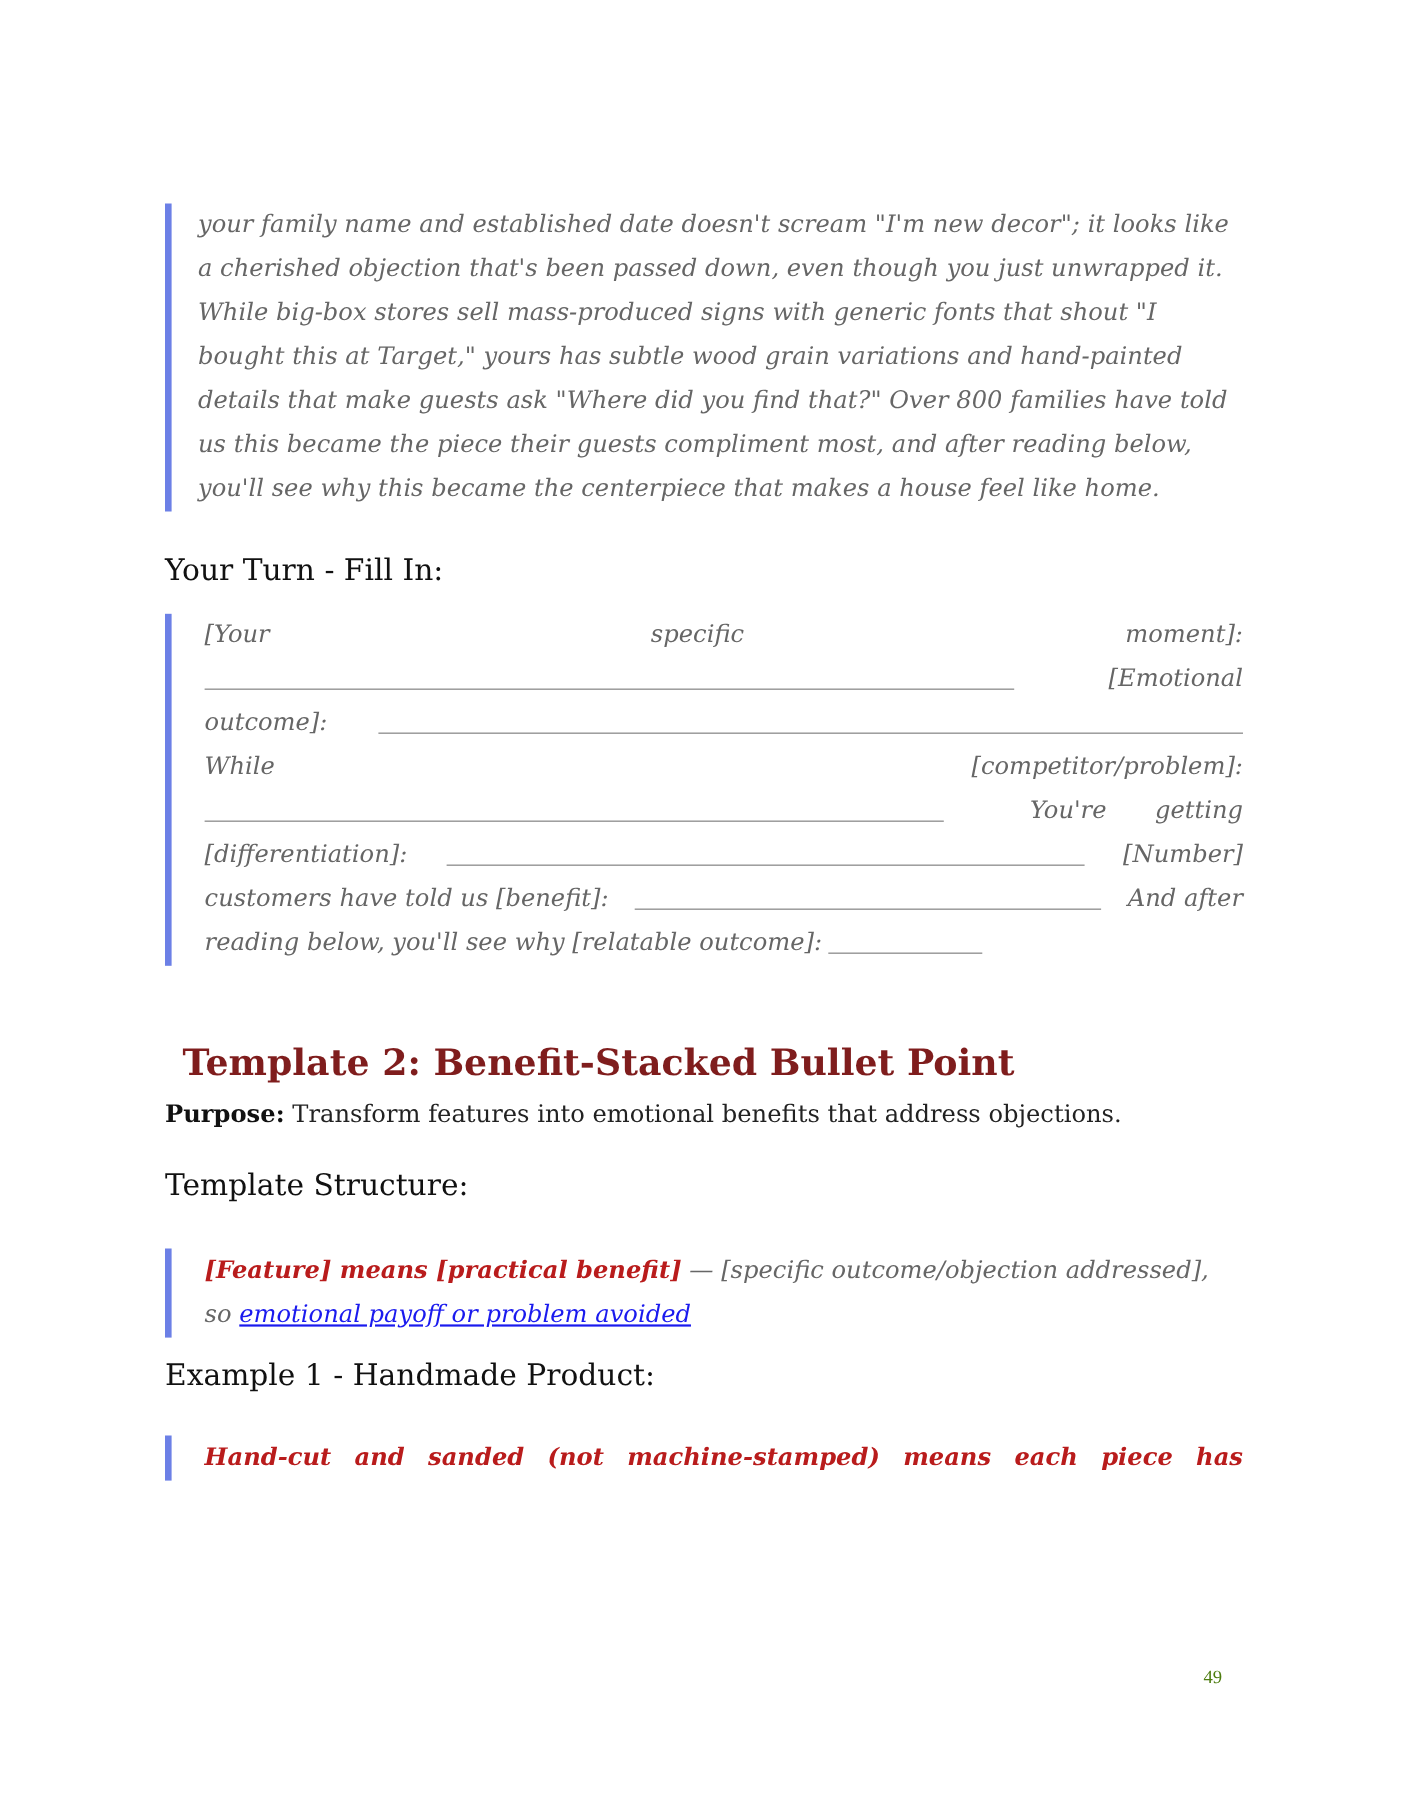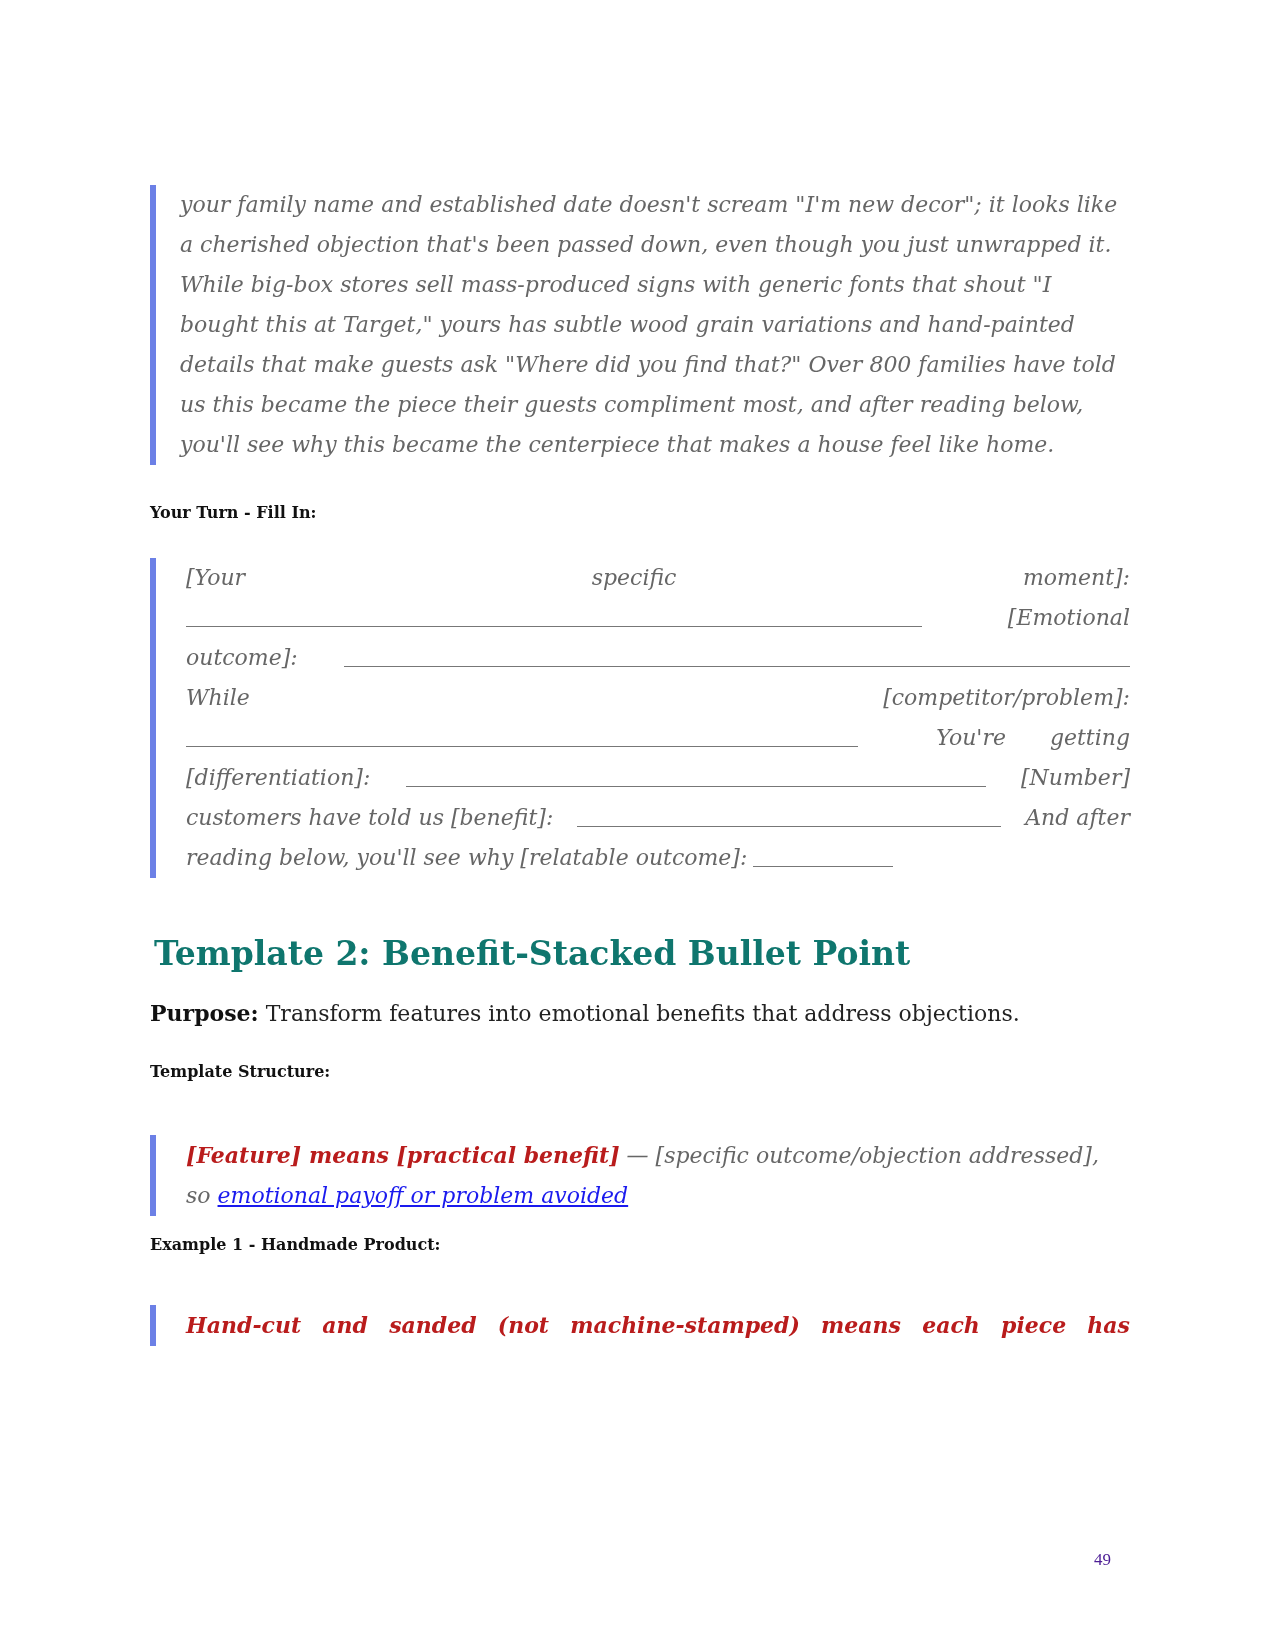--- a/index.html
+++ b/index.html
@@ -3,33 +3,33 @@
 <meta charset="utf-8">
 <style>
   html, body { margin: 0; padding: 0; background: #ffffff; }
   body { width: 1275px; height: 1650px; position: relative; overflow: hidden;
          font-family: "DejaVu Serif", "Liberation Serif", serif; color: #111; }
   .page { position: absolute; left: 150px; top: 0; width: 980px; }
   .bq { border-left: 6px solid #6c80e6; padding-left: 30px; margin: 0;
         font-style: italic; color: #666; font-size: 22px; line-height: 40px;
         text-align: justify; }
   .bq1 { position: absolute; top: 185px; left: 0; width: 944px; padding-left: 24px; }
-  .label { position: absolute; left: 0; font-weight: bold; font-size: 16px; color: #111; }
+  .label { position: absolute; left: 0; font-weight: normal; font-size: 27px; color: #111; }
   .fill { position: absolute; top: 558px; left: 0; width: 944px; }
   .fill .line { display: flex; justify-content: space-between; white-space: nowrap; height: 40px; }
   .blank { display: inline-block; border-bottom: 1.5px solid #777; height: 28px; vertical-align: baseline; }
-  h2 { position: absolute; top: 930px; left: 0; margin: 4px; font-size: 33px; color: #0f766e; font-weight: bold; }
+  h2 { position: absolute; top: 930px; left: 0; margin: 16px; font-size: 33px; color: #7f1d1d; font-weight: bold; }
   .purpose { position: absolute; top: 1000px; left: 0; font-size: 22px; color: #222; }
   .purpose b { color: #111; }
   .bq2 { position: absolute; top: 1135px; left: 0; width: 944px; }
   .bq2 b, .bq3 b { color: #b91c1c; }
   .bq2 a { color: #1a1aee; text-decoration: underline; margin-top: 12px; }
   .bq3 { position: absolute; top: 1305px; left: 0; width: 944px; }
-  .pagenum { position: absolute; top: 1515px; left: 1094px; font-size: 17px; color: #4c1d95;
-             font-family: "Liberation Serif", serif; margin-top: 35px; }
+  .pagenum { position: absolute; top: 1515px; left: 1094px; font-size: 17px; color: #4d7c0f;
+             font-family: "Liberation Serif", serif; }
 </style>
 </head>
 <body>
 
 <div class="page">
 
   <blockquote class="bq bq1">
     <div>your family name and established date doesn't scream "I'm new decor"; it looks like</div>
     <div>a cherished objection that's been passed down, even though you just unwrapped it.</div>
     <div>While big-box stores sell mass-produced signs with generic fonts that shout "I</div>

